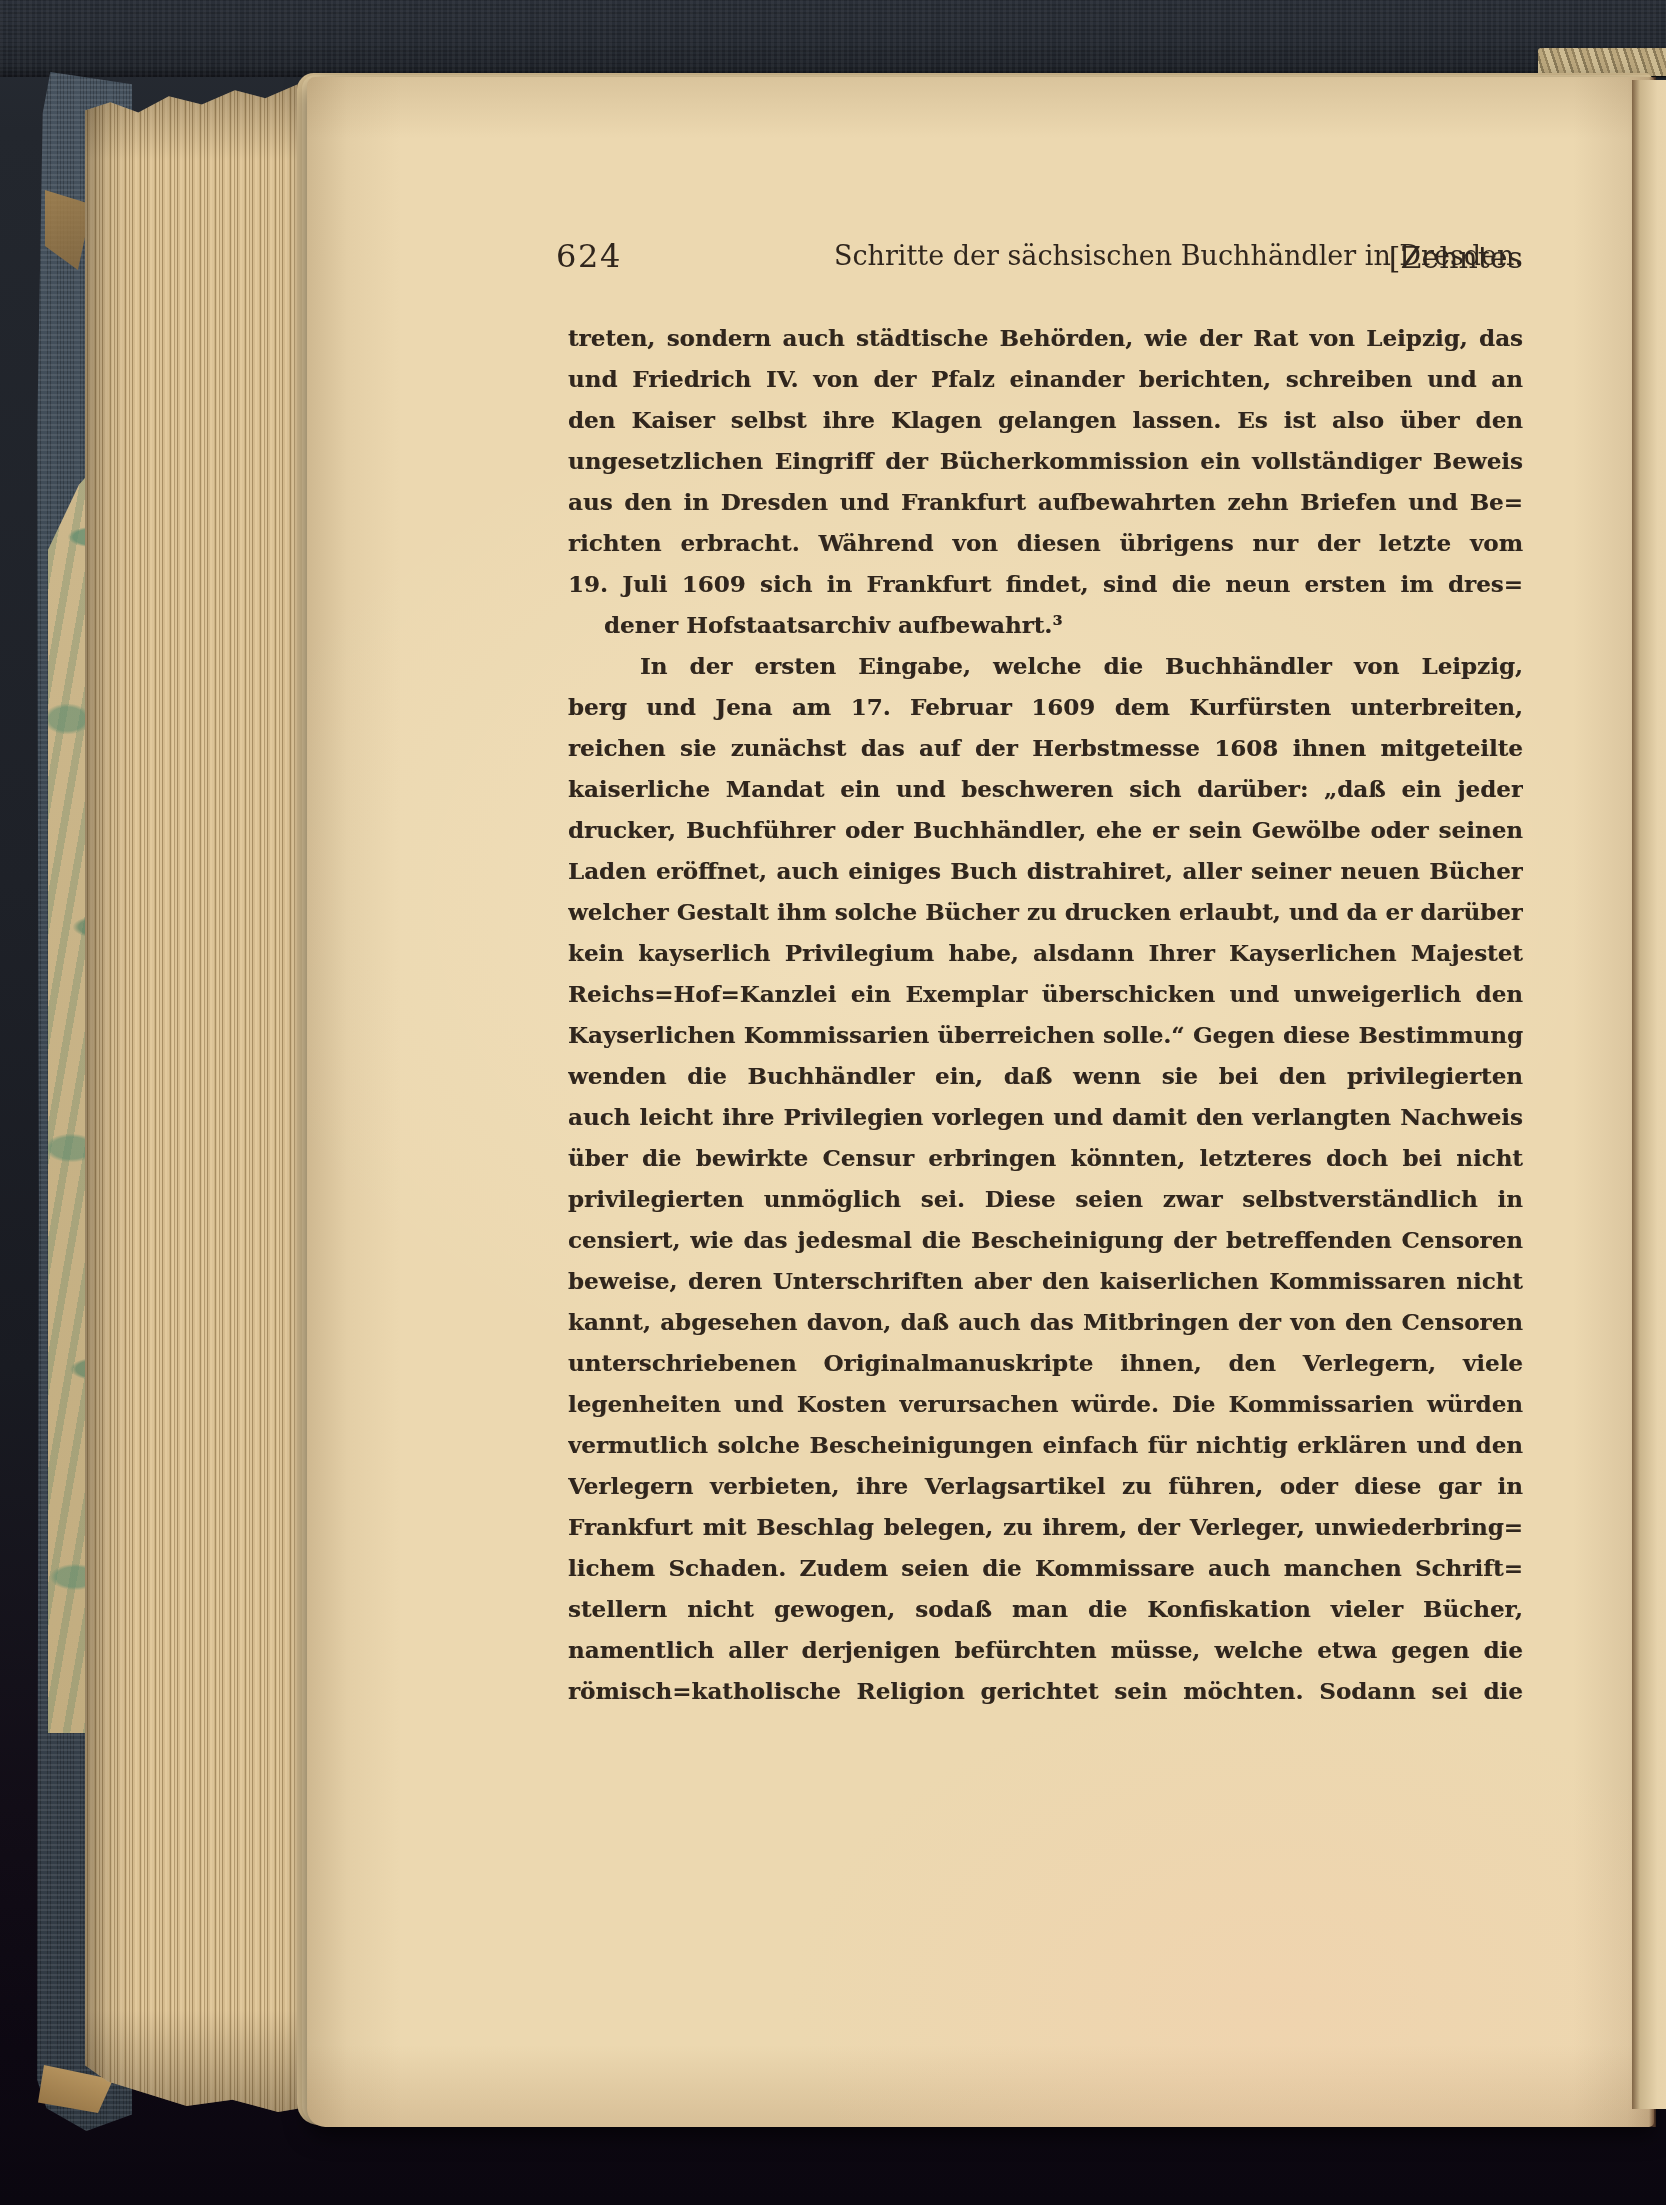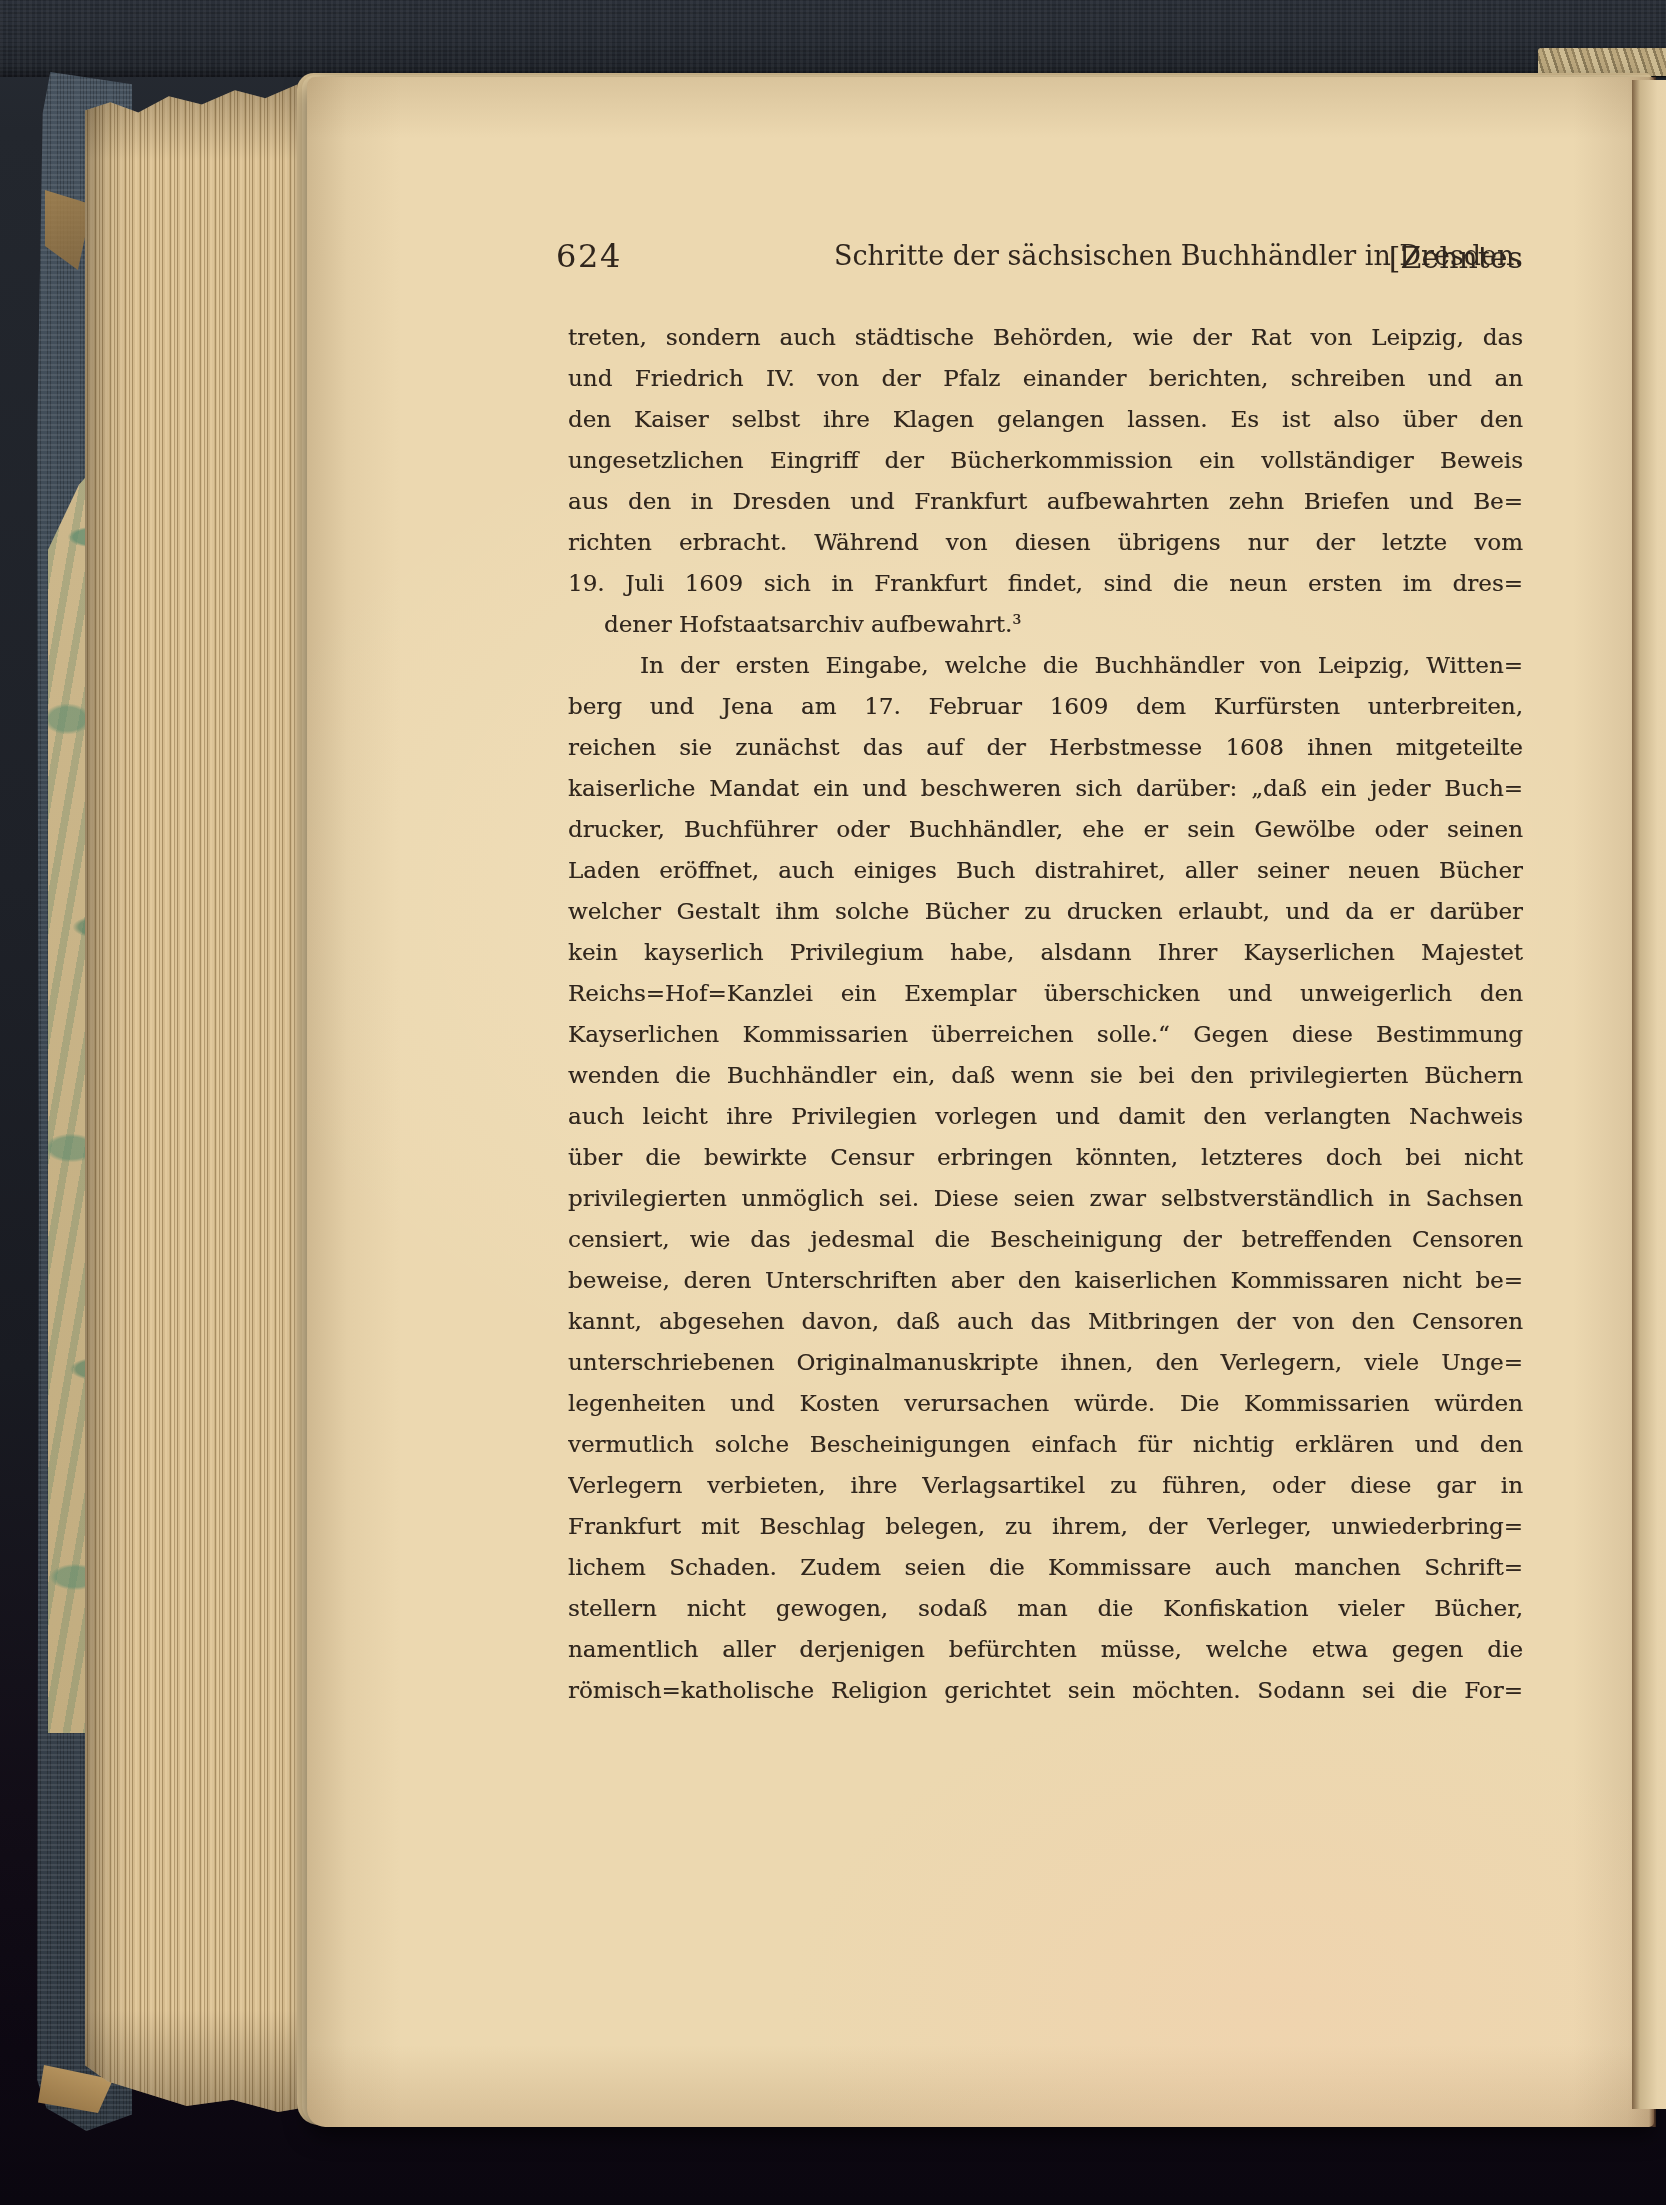--- a/index.html
+++ b/index.html
@@ -72,21 +72,21 @@
   .facing{left:1632px;top:80px;width:35px;height:2029px;
     background:linear-gradient(90deg,#7e6344 0,#cab58c 14%,#e7d3ac 45%,#ecd8b1 100%);}
   
   .ink{color:#30261d;}
   .header-row{left:239px;top:160px;width:955px;height:43px;}
   .pgnum{position:absolute;left:10px;top:0;font-size:32px;letter-spacing:1.7px;}
   .rtitle{position:absolute;left:0;right:0;top:3.3px;text-align:right;font-size:27px;}
   .sig{position:absolute;right:0;top:3.3px;font-size:30px;}
   .body-text{left:239px;top:240px;width:955px;font-size:23px;
     text-shadow:0.3px 0.3px 0 rgba(48,38,28,.45);}
-  .line{line-height:41px;height:41px;overflow:hidden;}
+  .line{line-height:41px;height:41px;overflow:hidden;font-weight:bold;}
   .just{text-align:justify;text-align-last:justify;}
   .endline{text-align:left;margin-left:36px;}
   .indent{padding-left:72px;}
 </style>
 </head>
 <body>
 
 <div class="abs top-band"></div>
 <div class="abs headband"></div>
 <div class="abs cover-strip"></div>

